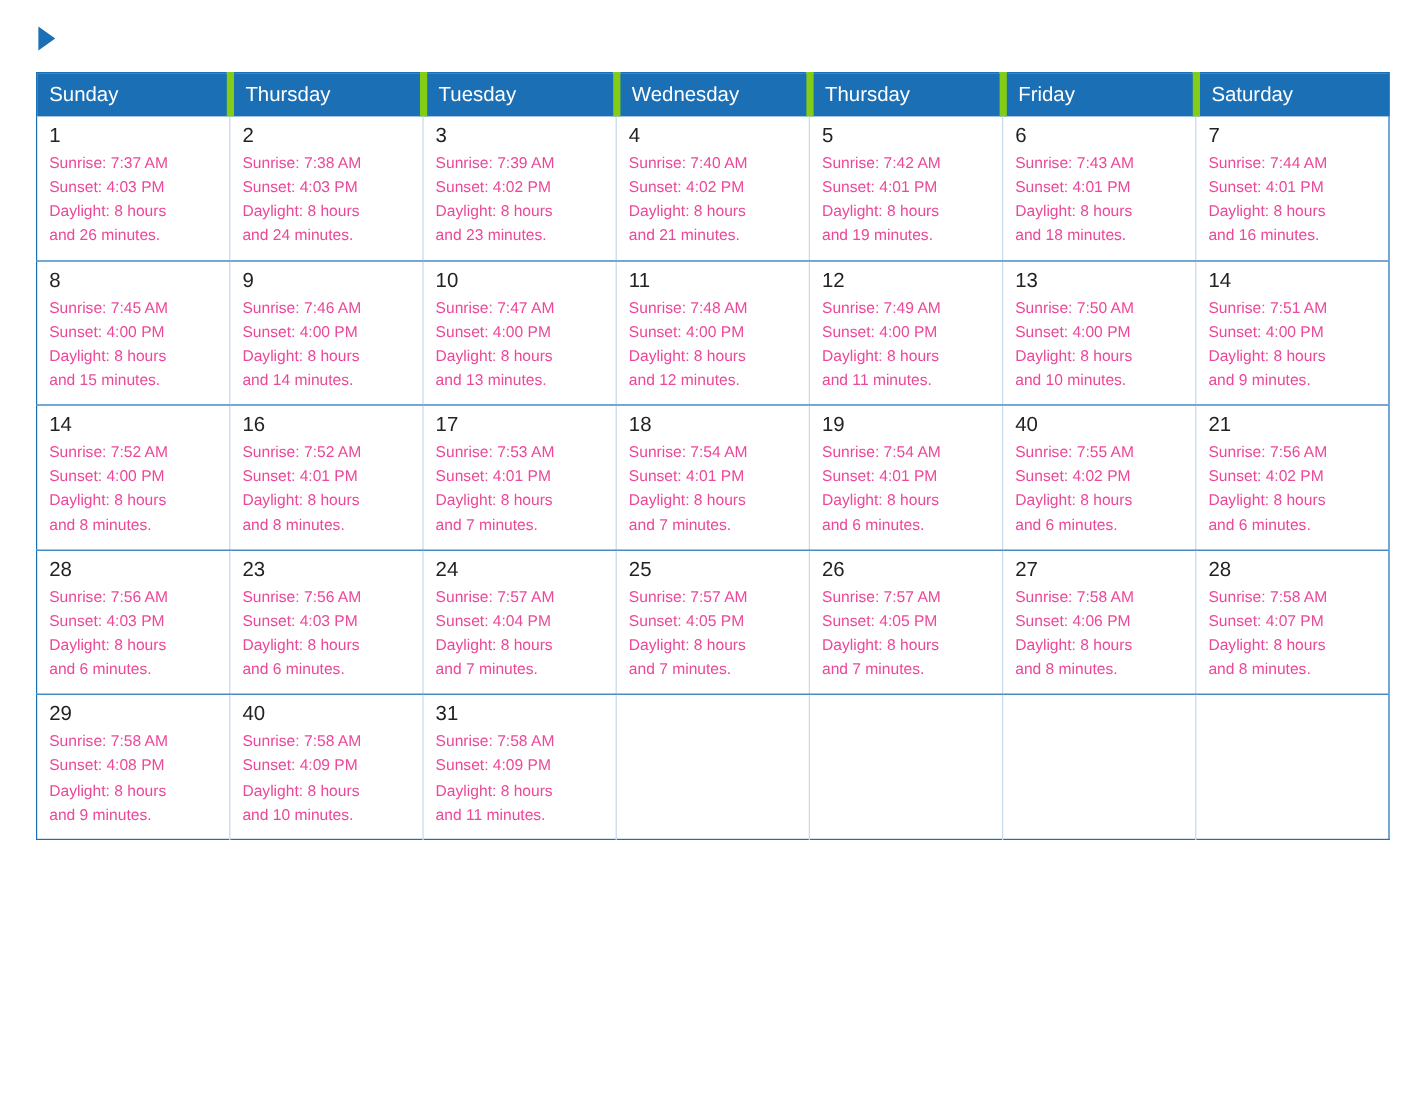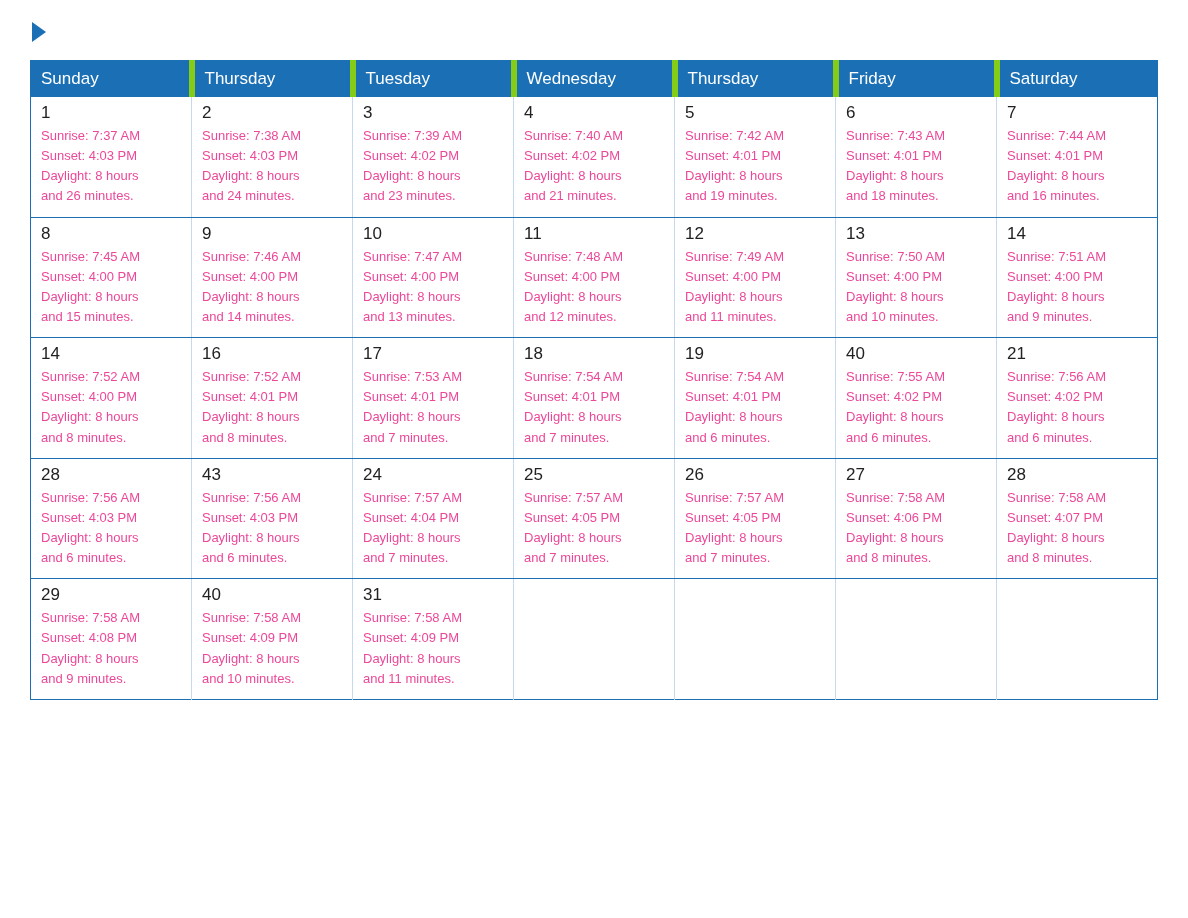--- a/index.html
+++ b/index.html
@@ -228,21 +228,21 @@
         <span class="day-number">21</span>
         <span class="day-info">Sunrise: 7:56 AM<br>Sunset: 4:02 PM<br>Daylight: 8 hours<br>and 6 minutes.</span>
       </td>
       </tr>
       <tr>
         <td>
         <span class="day-number">28</span>
         <span class="day-info">Sunrise: 7:56 AM<br>Sunset: 4:03 PM<br>Daylight: 8 hours<br>and 6 minutes.</span>
       </td>
         <td>
-        <span class="day-number">43</span>
+        <span class="day-number">23</span>
         <span class="day-info">Sunrise: 7:56 AM<br>Sunset: 4:03 PM<br>Daylight: 8 hours<br>and 6 minutes.</span>
       </td>
         <td>
         <span class="day-number">24</span>
         <span class="day-info">Sunrise: 7:57 AM<br>Sunset: 4:04 PM<br>Daylight: 8 hours<br>and 7 minutes.</span>
       </td>
         <td>
         <span class="day-number">25</span>
         <span class="day-info">Sunrise: 7:57 AM<br>Sunset: 4:05 PM<br>Daylight: 8 hours<br>and 7 minutes.</span>
       </td>

